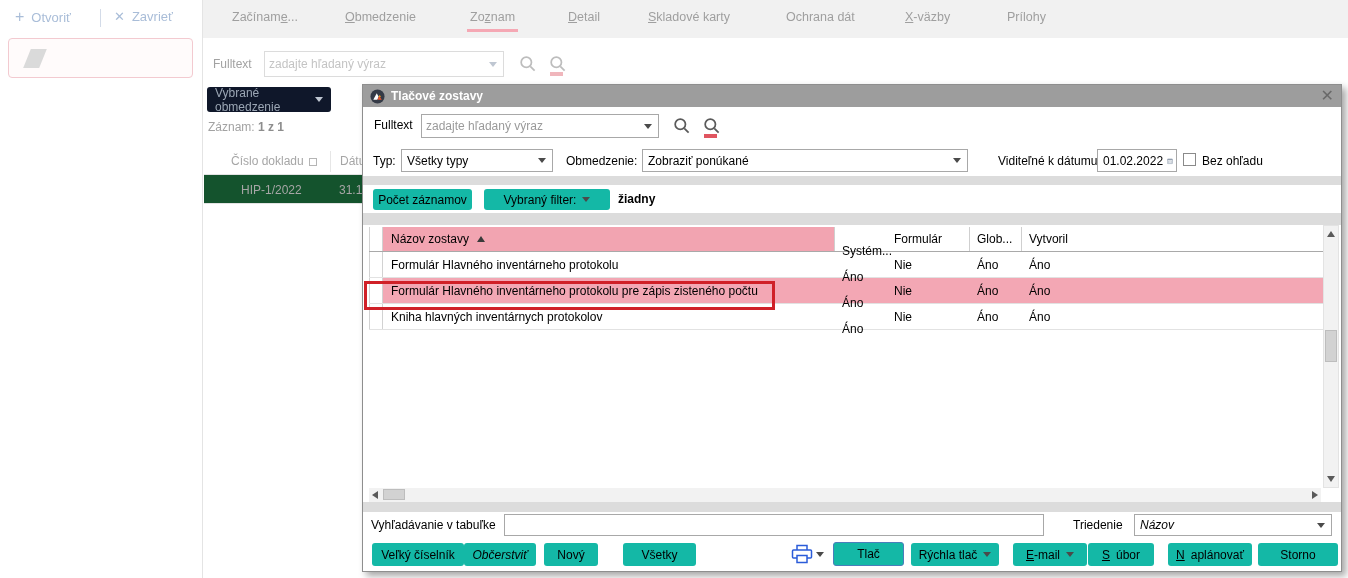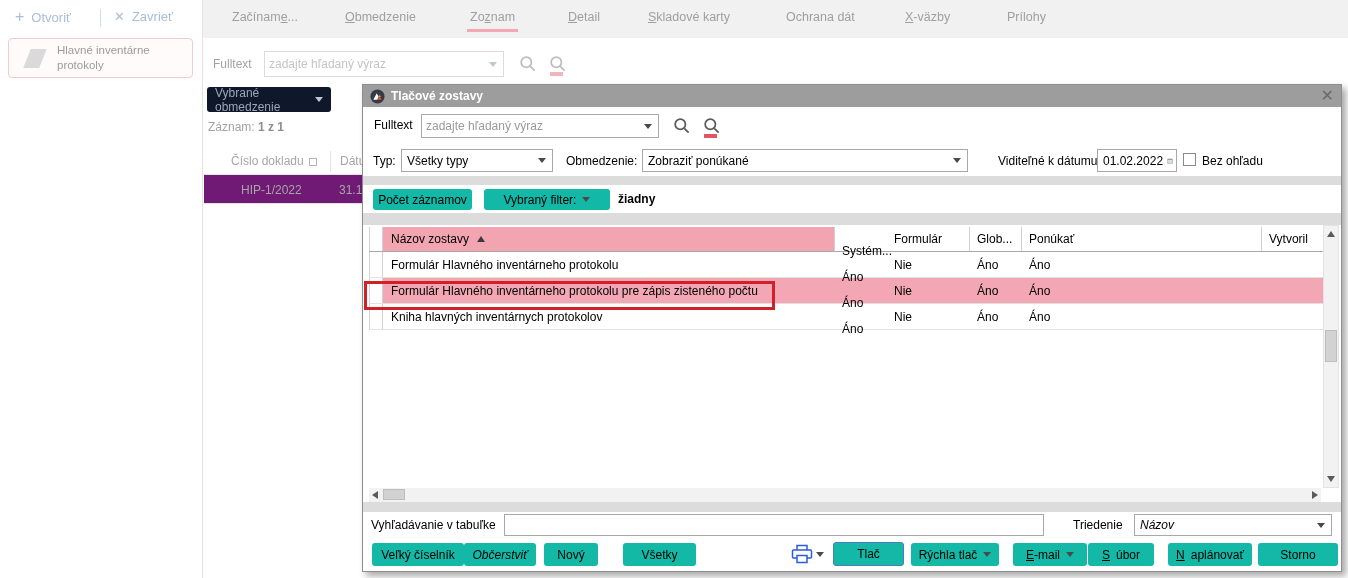--- a/index.html
+++ b/index.html
@@ -31,21 +31,21 @@
   .caret.dim { border-top-color:#bfc7d2; }
   .icon-btn { position:absolute; background:none; border:none; cursor:default; line-height:0; }
   .adv-wrap { position:relative; display:inline-block; }
   .adv-underline { position:absolute; left:2px; bottom:-3px; width:13px; height:4px; border-top:2px solid #e05560; border-bottom:2px solid #e05560; }
   .adv-underline.dim { border-color:#f0b6bc; }
 
   .blue-chip { display:flex; align-items:center; background:#0f172a; color:#9ba6b4; border:none; border-radius:3px; font:inherit; }
 
   .bg-grid { position:absolute; left:204px; top:148px; width:158px; height:82px; overflow:hidden; color:#a6a6a6; }
   .bg-grid-head { position:relative; height:27px; border-bottom:1px solid #e3e3e3; }
-  .bg-grid-row { position:relative; height:29px; background:#701a75; border-bottom:1px solid #e3e3e3; }
+  .bg-grid-row { position:relative; height:29px; background:#14532d; border-bottom:1px solid #e3e3e3; }
   .sq-glyph { display:inline-block; width:8px; height:8px; border:1px solid #b5b5b5; vertical-align:middle; margin-left:5px; }
   .colsep { position:absolute; width:1px; background:#e6e6e6; }
 
   
   .dialog { position:absolute; left:362px; top:84px; width:980px; height:488px; background:#fff; border:1px solid #8e8e8e; box-shadow:4px 4px 7px rgba(0,0,0,0.35); }
   .dlg-title { position:absolute; left:0; top:0; width:978px; height:22px; background:#9d9d9d; color:#fff; font-weight:bold; display:flex; align-items:center; gap:6px; padding:0 7px; }
   .dlg-close { margin-left:auto; color:#696969; font-size:16px; font-weight:400; cursor:default; line-height:1; }
   .lbl { position:absolute; white-space:nowrap; }
   .band { position:absolute; left:0; width:978px; background:#dcdcdc; }
   .btn-blue { position:absolute; background:#14b8a6; border:none; border-radius:3px; font:inherit; display:flex; align-items:center; justify-content:center; gap:6px; cursor:default; white-space:nowrap; }
@@ -92,21 +92,20 @@
       <span class="tb-glyph">+</span>
       <span>Otvoriť</span>
     </div>
     <div class="tb-sep"></div>
     <div class="tb-btn" style="left:114px;">
       <span class="tb-glyph" style="font-size:13px;">✕</span>
       <span>Zavrieť</span>
     </div>
     <div class="side-card">
       <div class="para-icon"></div>
-      <div class="side-label">Hlavné inventárne protokoly</div>
     </div>
   </div>
 
   <div class="tabbar">
     <span class="tab" style="left:29px">Začínam<u>e</u>...</span>
     <span class="tab" style="left:142px"><u>O</u>bmedzenie</span>
     <span class="tab active" style="left:267px">Zo<u>z</u>nam</span>
     <span class="tab" style="left:365px"><u>D</u>etail</span>
     <span class="tab" style="left:445px"><u>S</u>kladové karty</span>
     <span class="tab" style="left:583px">Ochrana dát</span>
@@ -239,23 +238,20 @@
           <span class="tri-up"></span>
         </div>
         <div class="c-sys">
             <span>Systém...</span>
           </div>
         <div class="c-form">
             <span>Formulár</span>
           </div>
         <div class="c-glob">
             <span>Glob...</span>
-          </div>
-        <div class="c-offer">
-            <span>Ponúkať</span>
           </div>
         <div class="c-created" style="border-right:none;">
             <span>Vytvoril</span>
           </div>
       </div>
       <div class="g-row">
         <div class="c-gutter"></div>
         <div class="c-name">Formulár Hlavného inventárneho protokolu</div>
         <div class="c-sys">Áno</div>
         <div class="c-form">Nie</div>

